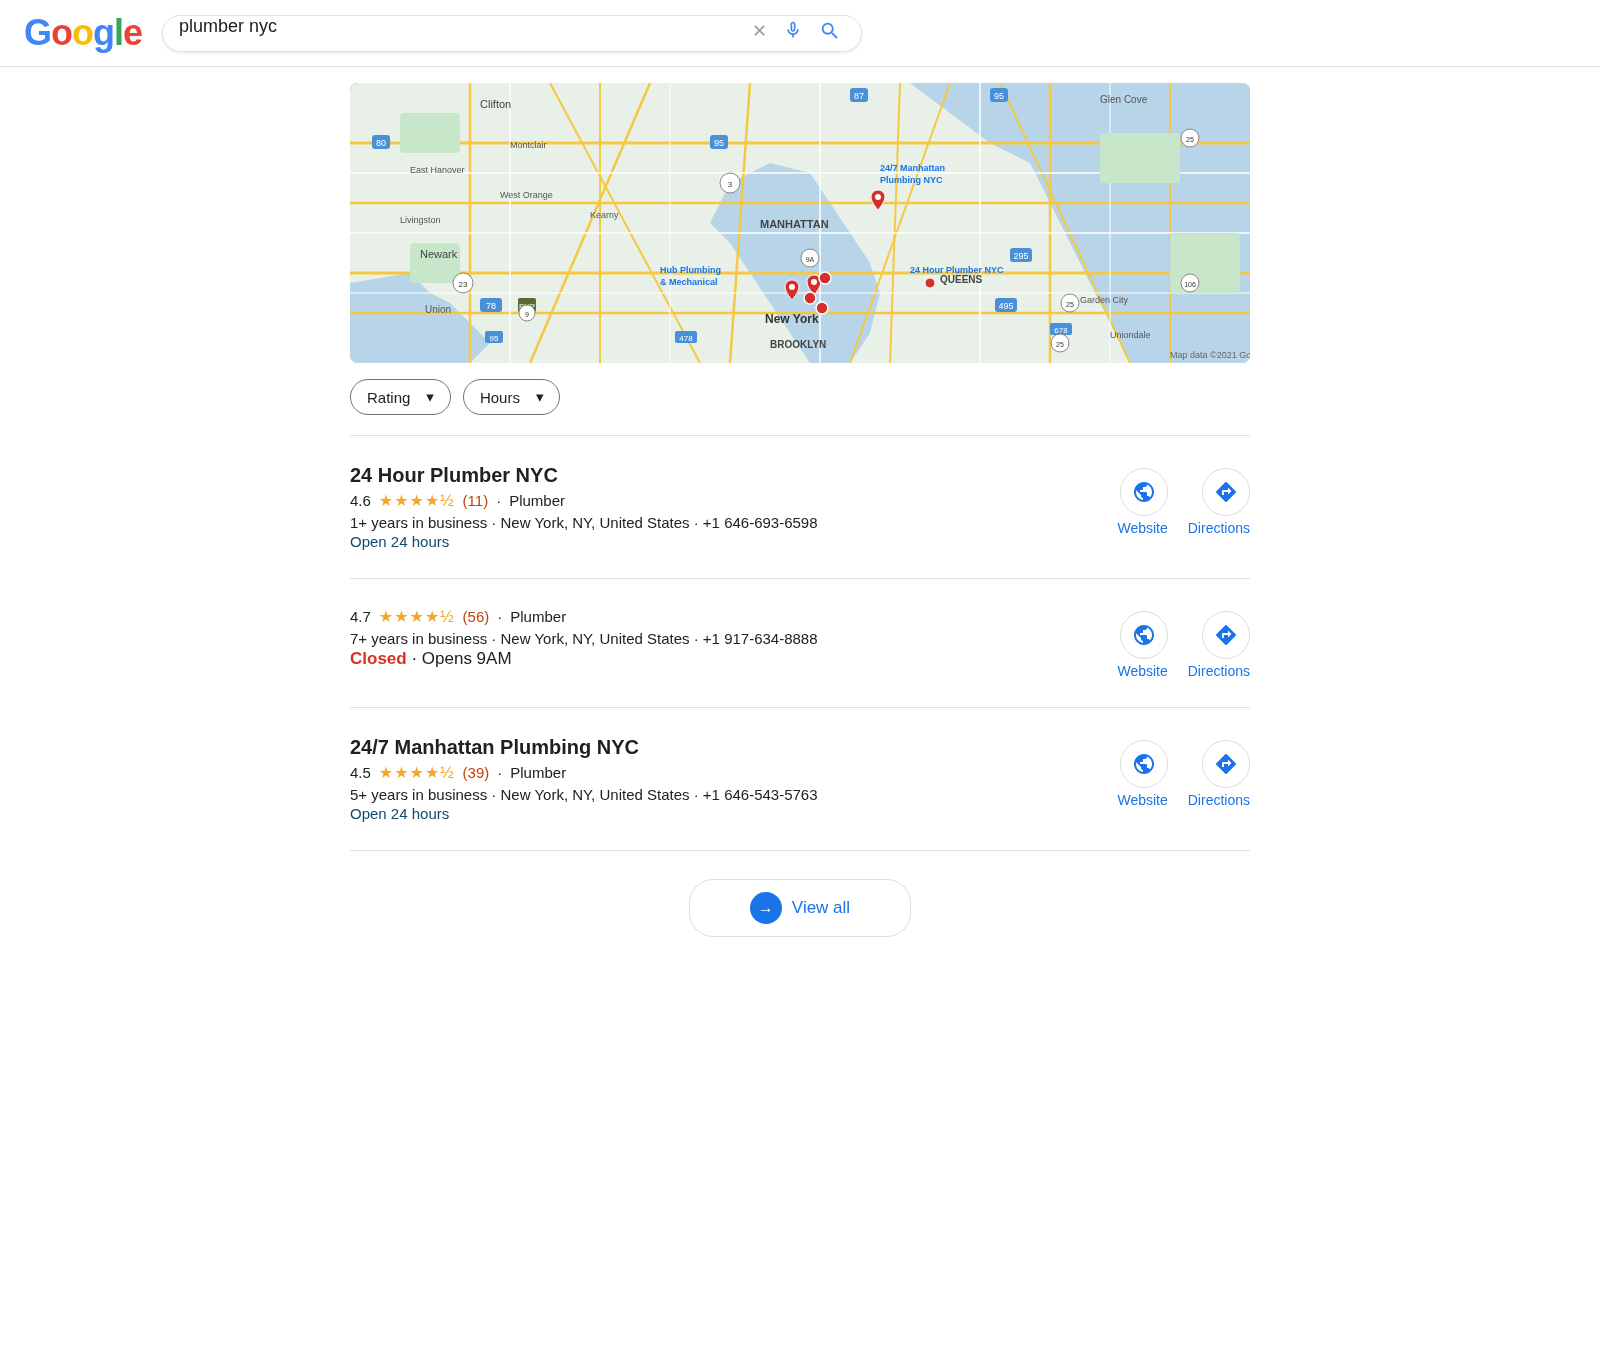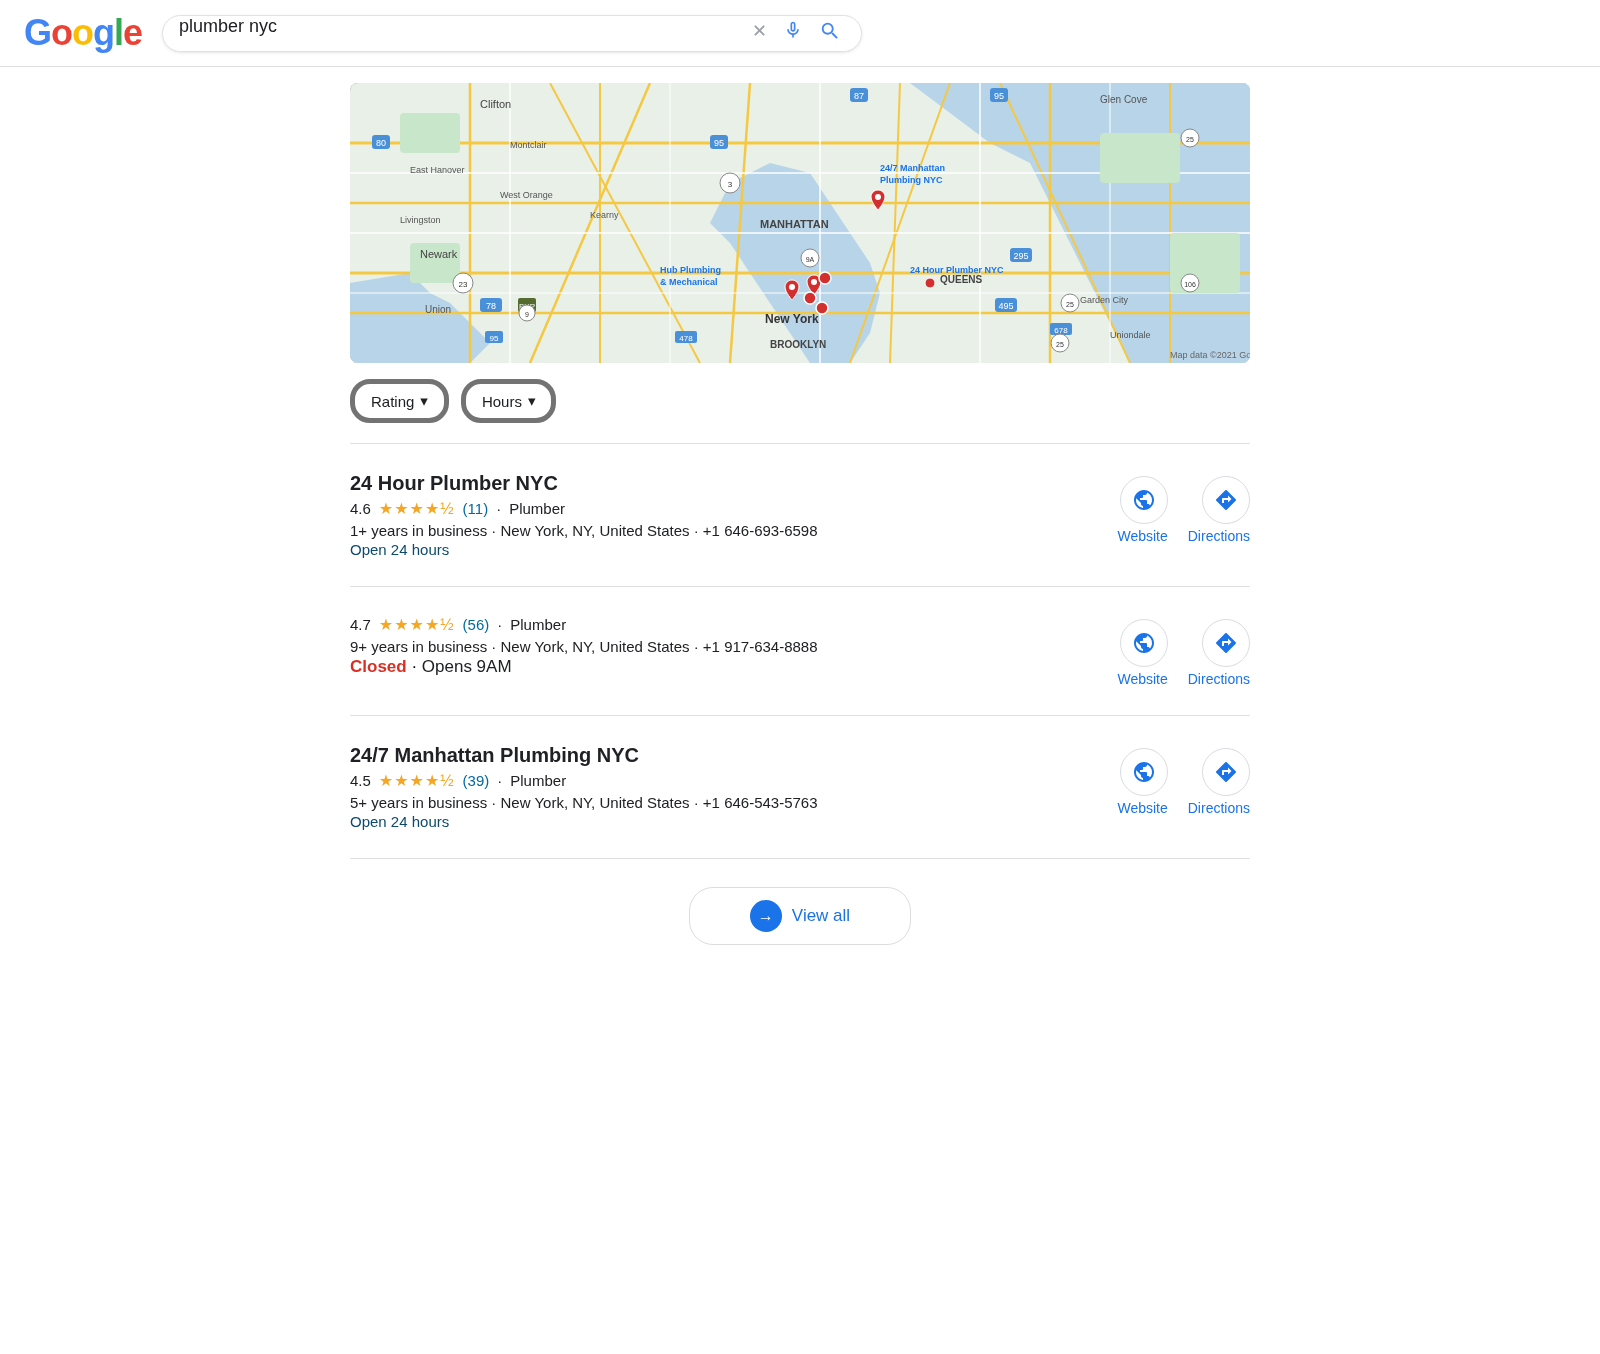--- a/index.html
+++ b/index.html
@@ -94,23 +94,23 @@
     
     .filter-bar {
       display: flex;
       gap: 12px;
       margin-bottom: 20px;
     }
 
     .filter-btn {
       display: flex;
       align-items: center;
-      gap: 6px;
+      gap: 16px;
       padding: 8px 16px;
-      border: 5px solid #737373;
+      border: 1px solid #737373;
       border-radius: 20px;
       background: #fff;
       font-size: 15px;
       color: #202124;
       cursor: pointer;
     }
 
     
     .divider {
       width: 100%;
@@ -148,21 +148,21 @@
       text-align: center;
     }
 
     .stars {
       color: #f5a623;
       font-size: 16px;
       letter-spacing: 1px;
     }
 
     .rating-count {
-      color: #0369a1;
+      color: #c2410c;
     }
 
     .listing-detail {
       font-size: 15px;
       color: #202124;
       margin-bottom: 2px;
     }
 
     .listing-hours-open {
       font-size: 15px;
@@ -486,21 +486,21 @@
   <div class="listing">
     <div class="listing-info">
       <div class="listing-rating-row">
         <span>4.7</span>
         <span class="stars">★★★★½</span>
         <span class="rating-count">(56)</span>
         <span> · </span>
         <span>Plumber</span>
       </div>
       <div class="listing-detail">
-        <span>9+ years in business</span>
+        <span>7+ years in business</span>
         <span> · </span>
         <span>New York, NY, United States</span>
         <span> · </span>
         <span>+1 917-634-8888</span>
       </div>
       <div class="listing-hours-closed">
         <span class="closed-text">Closed</span>
         <span> · </span>
         <span class="opens-text">Opens 9AM</span>
       </div>

